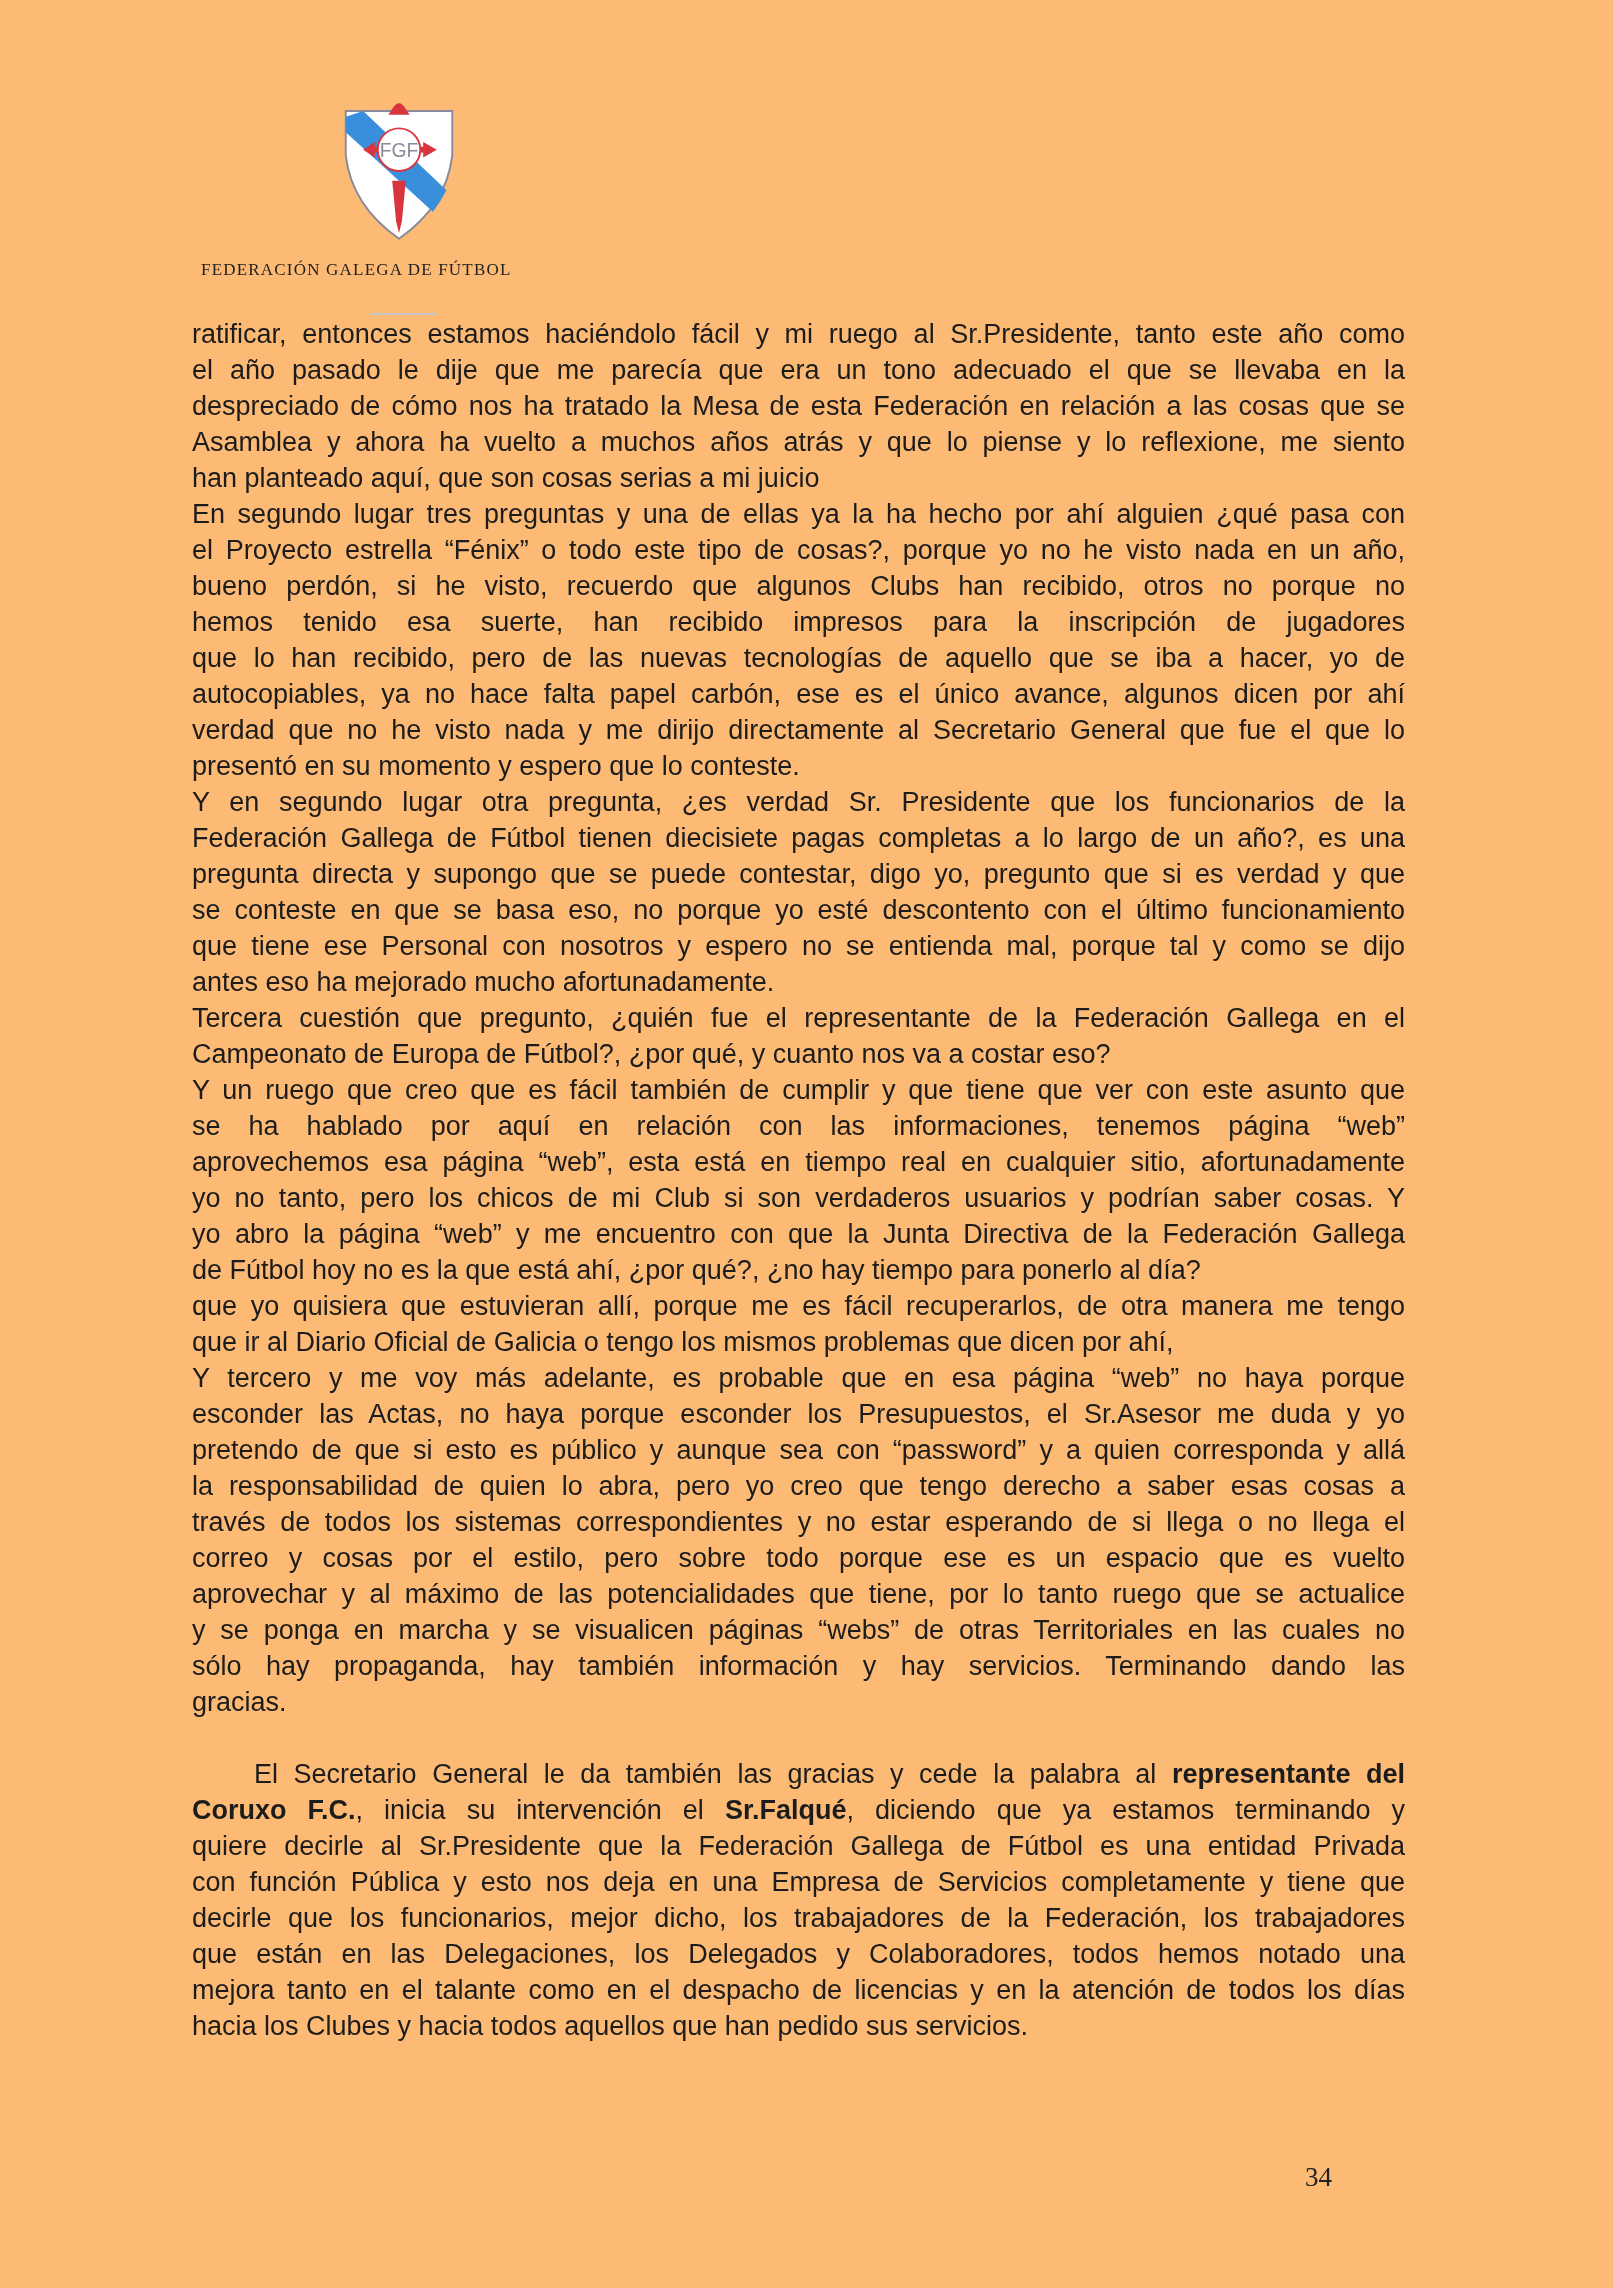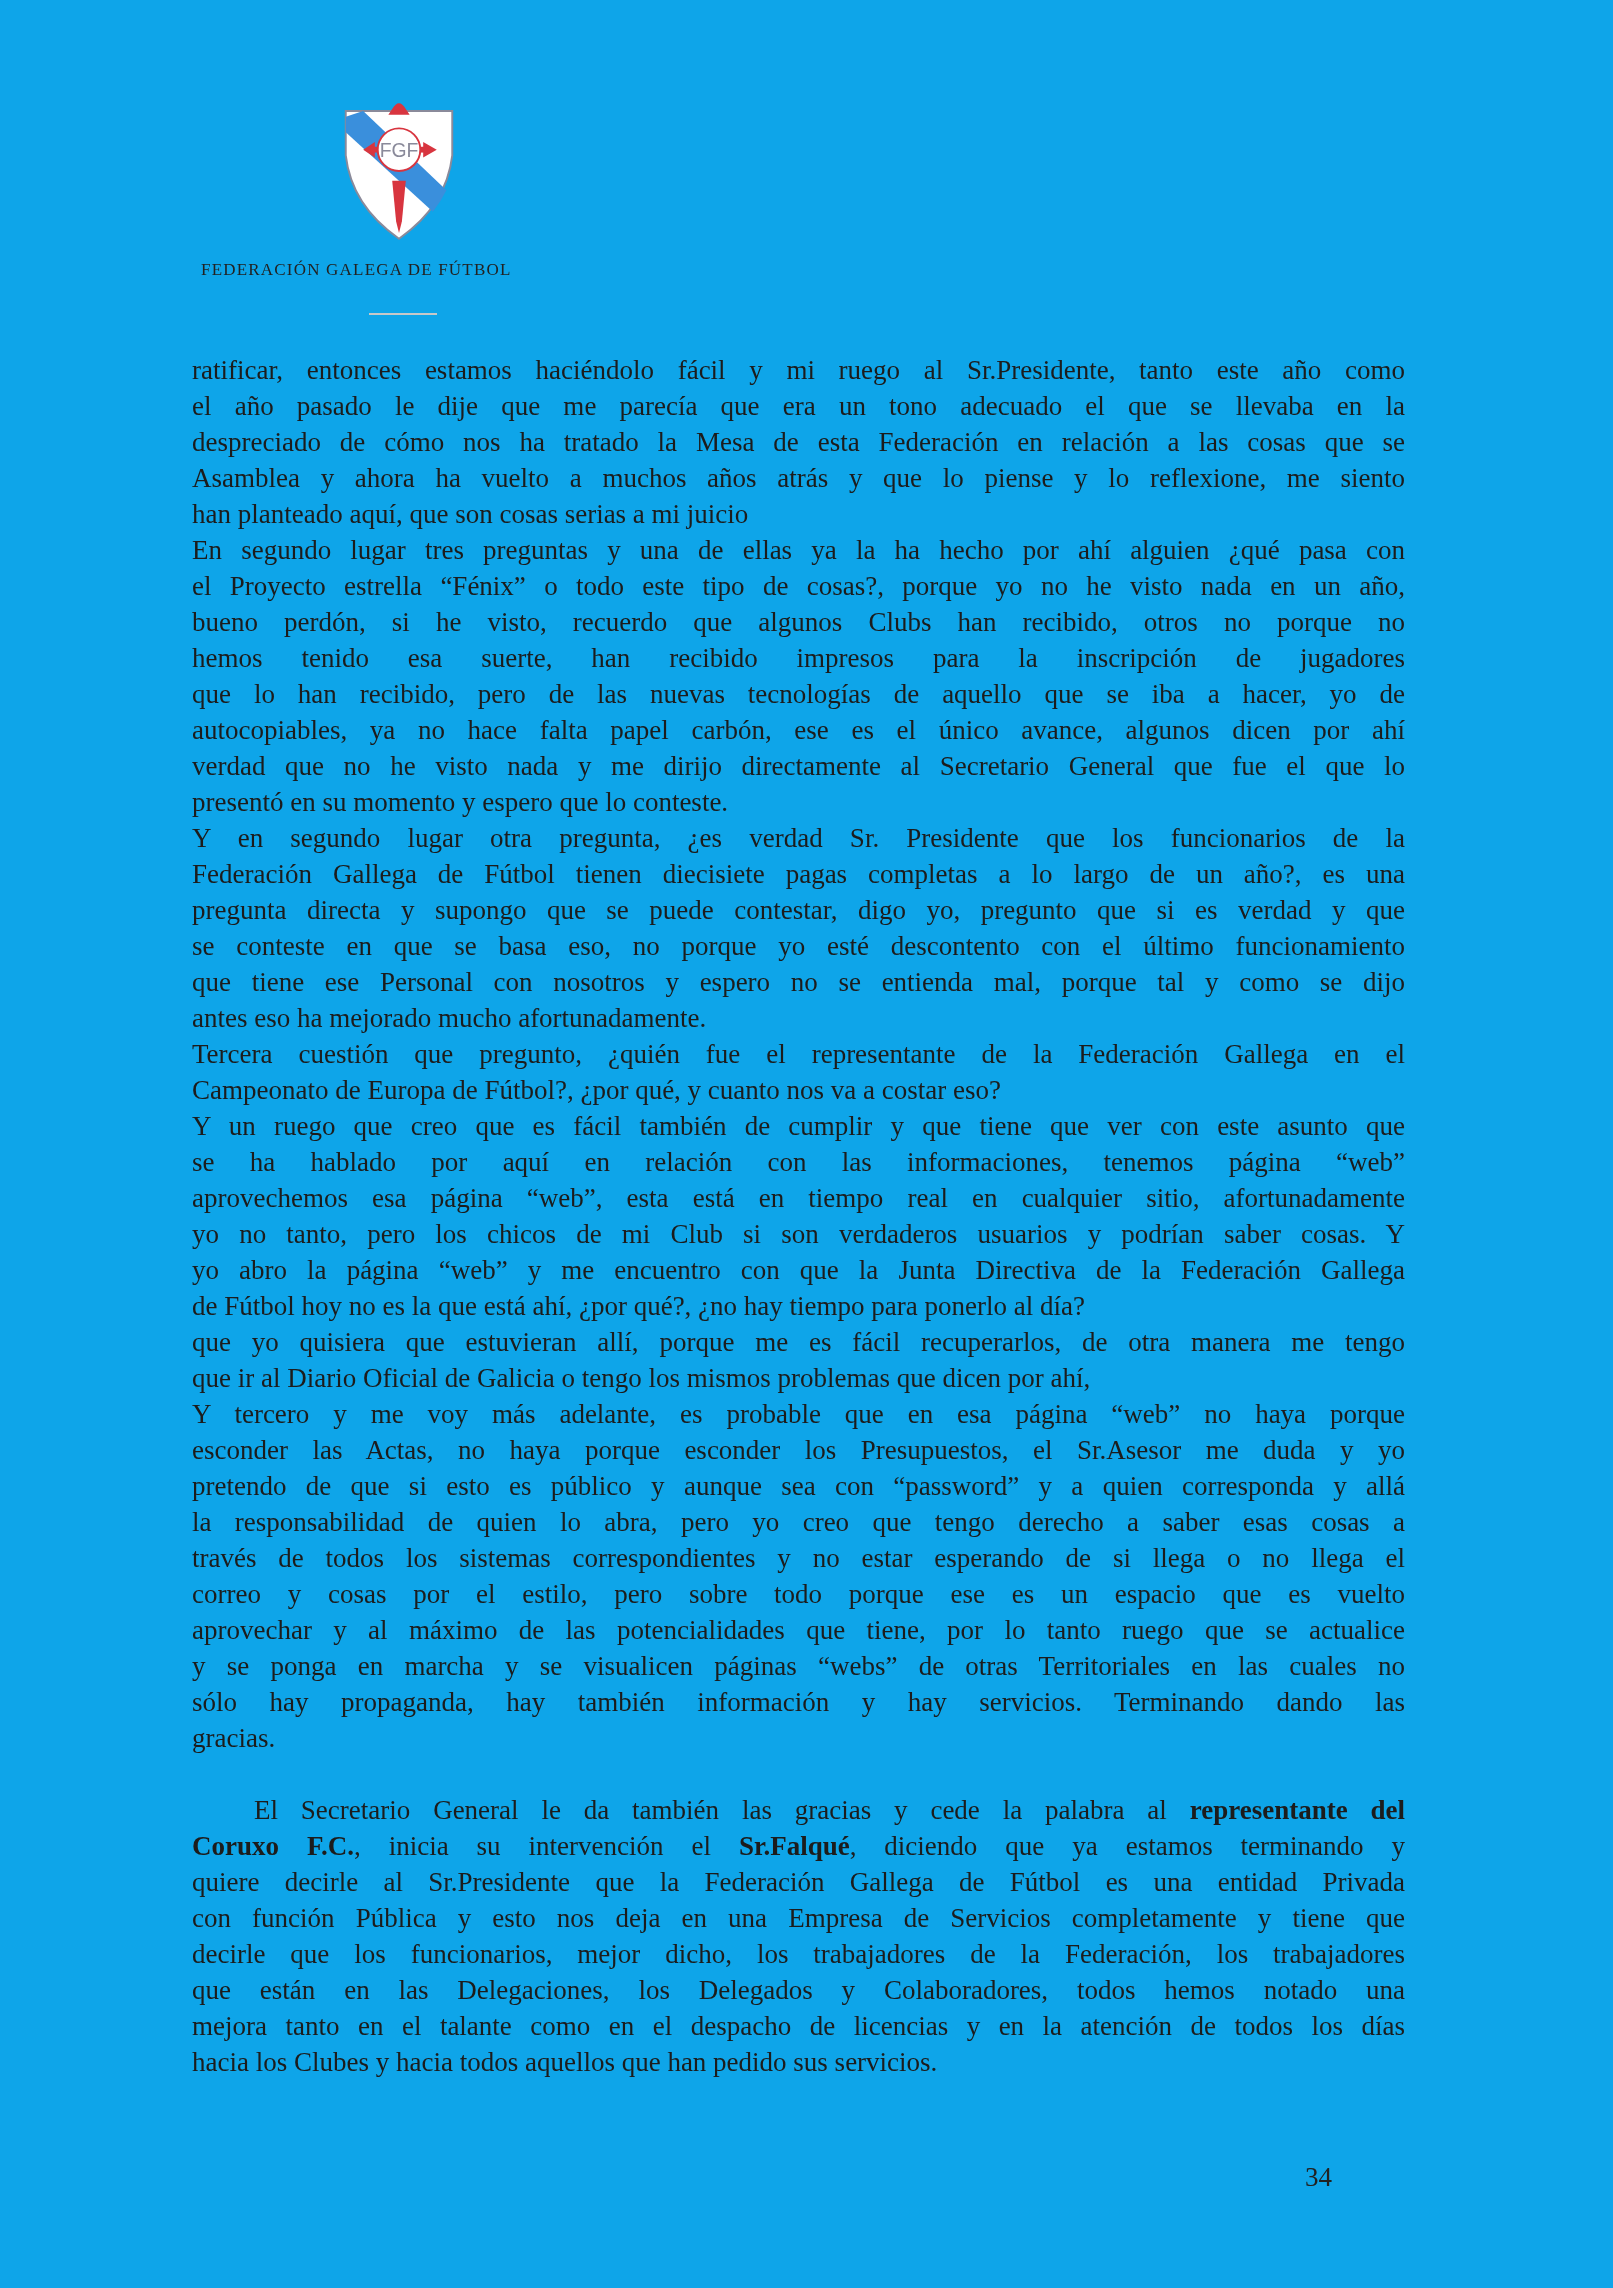--- a/index.html
+++ b/index.html
@@ -1,21 +1,21 @@
 <!DOCTYPE html>
 <html><head>
 <meta charset="utf-8">
 <style>
   html, body { margin: 0; padding: 0; background: #ffffff; }
   body { width: 1614px; height: 2288px; position: relative; overflow: hidden; color: #1e1e1e; }
-  .page { position: absolute; left: 0; top: 0; width: 1614px; height: 2288px; background: #0ea5e9; }
+  .page { position: absolute; left: 0; top: 0; width: 1614px; height: 2288px; background: #fdba74; }
   .logo { position: absolute; left: 338px; top: 97px; width: 122px; height: 146px; }
   .org-name { position: absolute; left: 201px; top: 260px; font-family: "Liberation Serif", serif; font-size: 17px; letter-spacing: 1.2px; color: #222; white-space: nowrap; }
   .rule { position: absolute; left: 369px; top: 313px; width: 68px; height: 1.9px; background: #c8c8c8; }
-  .body { position: absolute; left: 192px; top: 316px; width: 1213px; font-family: Liberation Serif, serif; font-size: 27px; line-height: 36px; color: #1c1c1c; margin-top: 36px; }
+  .body { position: absolute; left: 192px; top: 316px; width: 1213px; font-family: Liberation Sans, sans-serif; font-size: 27px; line-height: 36px; color: #1c1c1c; }
   .ln { display: block; white-space: nowrap; height: 36px; overflow: visible; }
   .ln.j { text-align: justify; text-align-last: justify; white-space: normal; }
   .gap { display: block; height: 36px; }
   .indent { padding-left: 62px; }
   b { font-weight: bold; }
   .page-num { position: absolute; left: 1305px; top: 2162px; font-family: "Liberation Serif", serif; font-size: 27px; color: #222; }
 </style>
 </head>
 <body>
 

